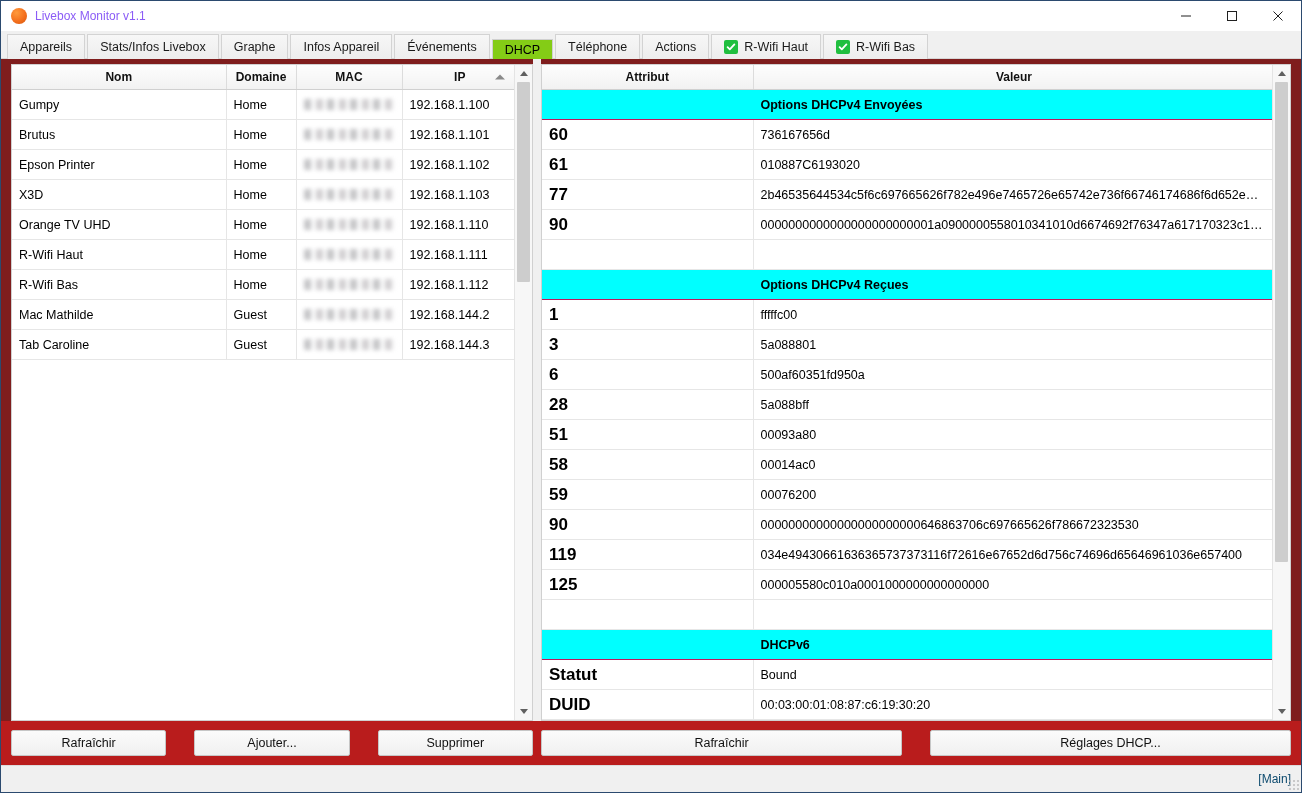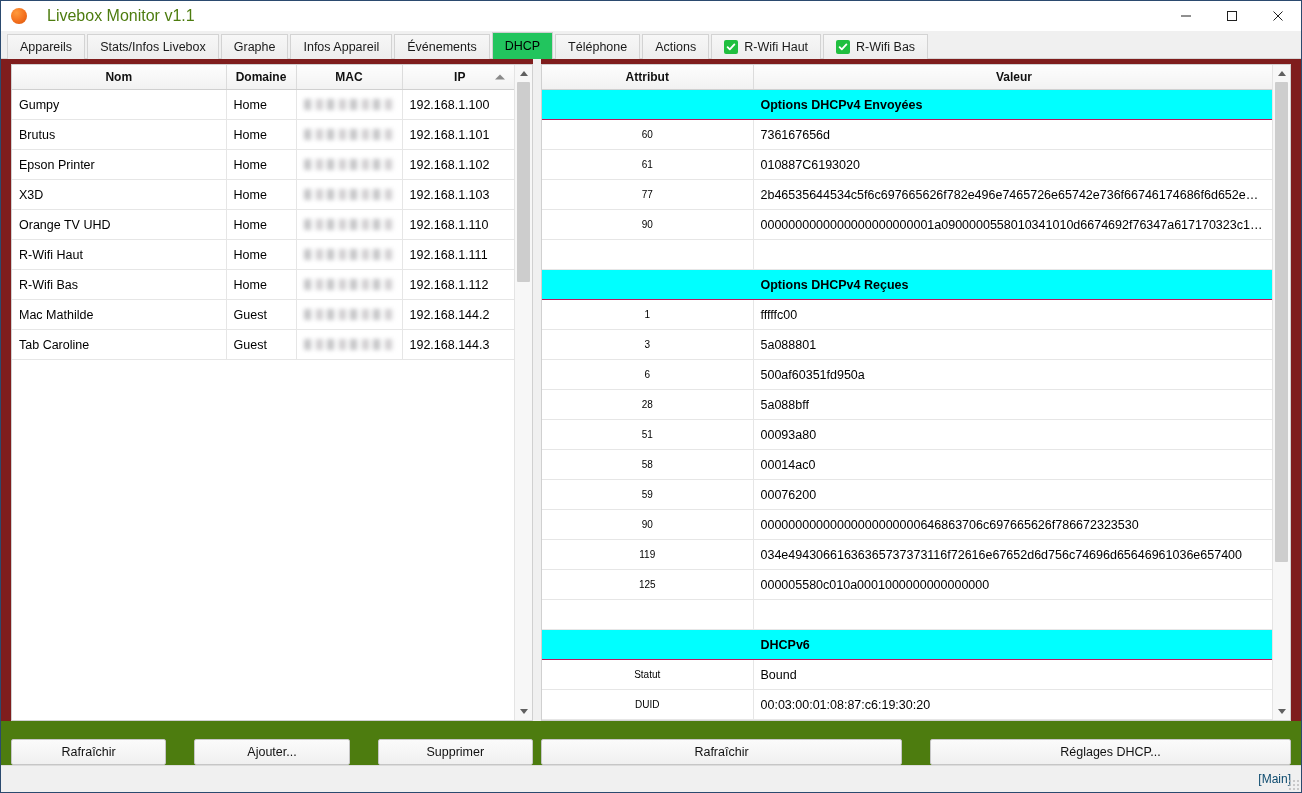--- a/index.html
+++ b/index.html
@@ -40,25 +40,24 @@
   .title-icon {
     width: 16px;
     height: 16px;
     margin-left: 10px;
     margin-right: 8px;
     border-radius: 50%;
     background: radial-gradient(circle at 35% 30%, #ff9a3c 0%, #f4701d 55%, #d4540a 100%);
     flex: none;
   }
   .title-text {
-    font-size: 16px;
-    color: #4d7c0f;
+    font-size: 12px;
+    color: #8b5cf6;
     flex: 1;
     white-space: nowrap;
-    margin-left: 12px;
   }
   .win-btns {
     display: flex;
     height: 30px;
   }
   .win-btn {
     width: 46px;
     height: 30px;
     display: flex;
     align-items: center;
@@ -96,23 +95,23 @@
     background: linear-gradient(to bottom, #f7f7f7 0%, #ededed 100%);
     border: 1px solid #d3d3d3;
     border-bottom: none;
     font-size: 12.5px;
     color: #1a1a1a;
     white-space: nowrap;
     position: relative;
     z-index: 1;
   }
   .tab.active {
-    background: #22c55e;
+    background: #84cc16;
     border-color: #d0d0d0;
-    height: 27px;
+    height: 20px;
     z-index: 3;
     color: #000;
   }
   .tab-check {
     width: 14px;
     height: 14px;
     flex: none;
     border-radius: 2px;
     background: #20bf3f;
     display: flex;
@@ -208,23 +207,22 @@
         rgba(120,120,125,.55) 0px, rgba(120,120,125,.55) 7px,
         rgba(235,235,238,.25) 7px, rgba(235,235,238,.25) 12px,
         rgba(140,135,140,.5) 12px, rgba(140,135,140,.5) 19px,
         rgba(240,240,242,.2) 19px, rgba(240,240,242,.2) 23px);
     filter: blur(2.2px);
     opacity: .78;
   }
 
   
   .attr-table td.attr-key {
-    font-weight: normal;
-    font-size: 10px;
-    text-align: center;
+    font-weight: bold;
+    font-size: 17px;
   }
   tr.section-row td {
     background: #00ffff;
     font-weight: bold;
     border-bottom: 1px solid #be185d;
     border-right: 1px solid #00ffff;
   }
   tr.blank-row td {
     background: #ffffff;
   }
@@ -265,22 +263,22 @@
     border-left: 4px solid transparent;
     border-right: 4px solid transparent;
     border-top: 5px solid #606060;
   }
 
   
   .btnbar {
     height: 44px;
     min-height: 44px;
     display: flex;
-    align-items: flex-end;
-    background: #4d7c0f;
+    align-items: center;
+    background: #b91c1c;
   }
   .btnbar-left  { width: 532px; box-sizing: border-box; padding-left: 10px; display: flex; gap: 28px; }
   .btnbar-right { flex: 1; box-sizing: border-box; padding-right: 10px; padding-left: 8px; display: flex; gap: 28px; }
   .btn {
     height: 24px;
     background: linear-gradient(to bottom, #fbfbfb 0%, #f0f0f0 100%);
     border: 1px solid #c6c6c6;
     border-radius: 2px;
     font-size: 12.5px;
     font-family: "Liberation Sans", sans-serif;

